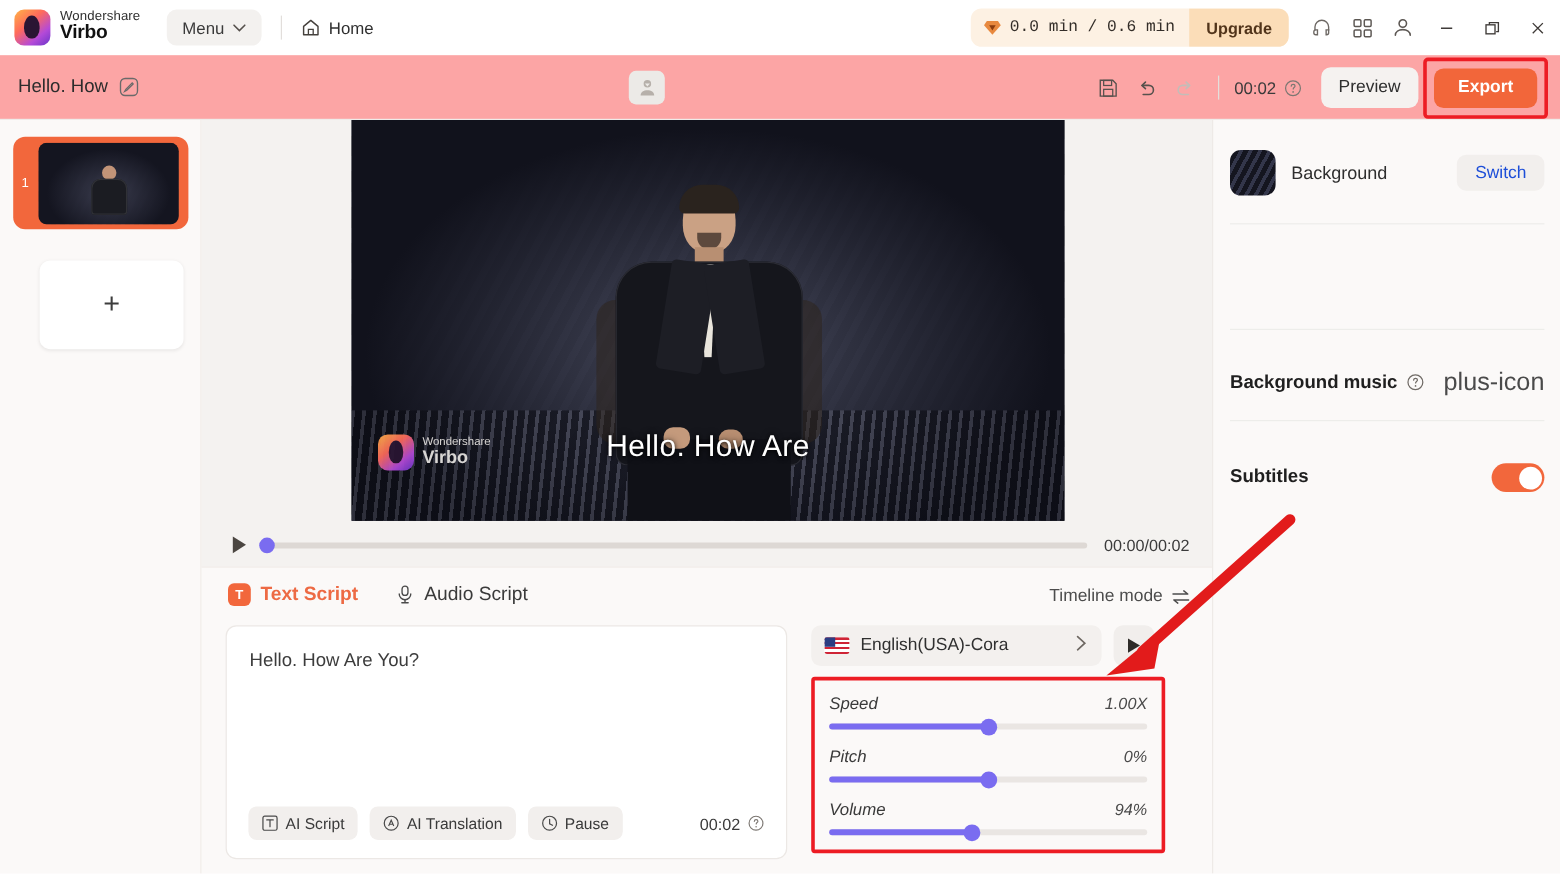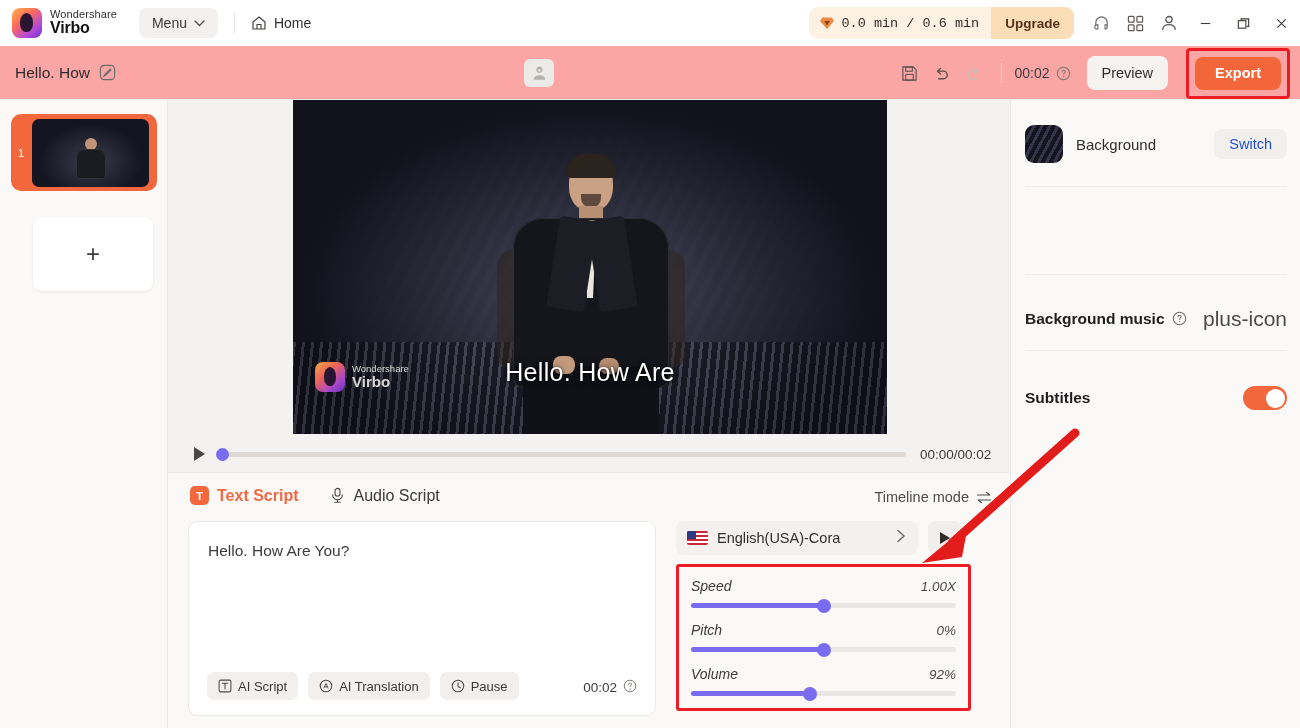--- a/index.html
+++ b/index.html
@@ -73,21 +73,21 @@
   .tri { width: 32px; height: 32px; display: flex; align-items: center; justify-content: center; cursor: pointer; color: #56514d; }
   .tri.dim { color: #c3bdb8; }
   .sep2 { width: 1px; height: 20px; background: #e3dfdc; margin: 0 12px; }
   .dur { font-size: 14px; color: #3b3b3b; }
   .helpq { margin-left: 6px; color: #7c7772; display:flex; align-items:center; cursor: pointer;}
   .preview-btn {
     margin-left: 16px; height: 34px; padding: 0 15px; border-radius: 8px;
     background: #f5f2f0; display: flex; align-items: center;
     font-size: 14.5px; color: #2e2e2e; cursor: pointer;
   }
-  .export-wrap { margin-left: 18px; padding: 6px; border: 3px solid #ed1c24; border-radius: 4px; }
+  .export-wrap { margin-left: 4px; padding: 6px; border: 3px solid #ed1c24; border-radius: 4px; }
   .export-btn {
     height: 33px; padding: 0 20px; border-radius: 8px; background: #f2663a;
     color: #fff; font-size: 14.5px; font-weight: bold; display: flex; align-items: center;
     cursor: pointer;
   }
 
   
   .rail {
     position: absolute; left: 0; top: 100px; width: 168px; height: 628px;
     background: #fbf9f8; border-right: 1px solid #eeeae7;
@@ -572,21 +572,21 @@
             <span class="slider-val">0%</span>
           </div>
           <div class="track">
             <div class="fill" style="width:50%"></div>
             <div class="thumb" style="left:50%"></div>
           </div>
         </div>
         <div class="slider-group">
           <div class="slider-head">
             <span>Volume</span>
-            <span class="slider-val">92%</span>
+            <span class="slider-val">94%</span>
           </div>
           <div class="track">
             <div class="fill" style="width:45%"></div>
             <div class="thumb" style="left:45%"></div>
           </div>
         </div>
       </div>
     </div>
   </div>
 

